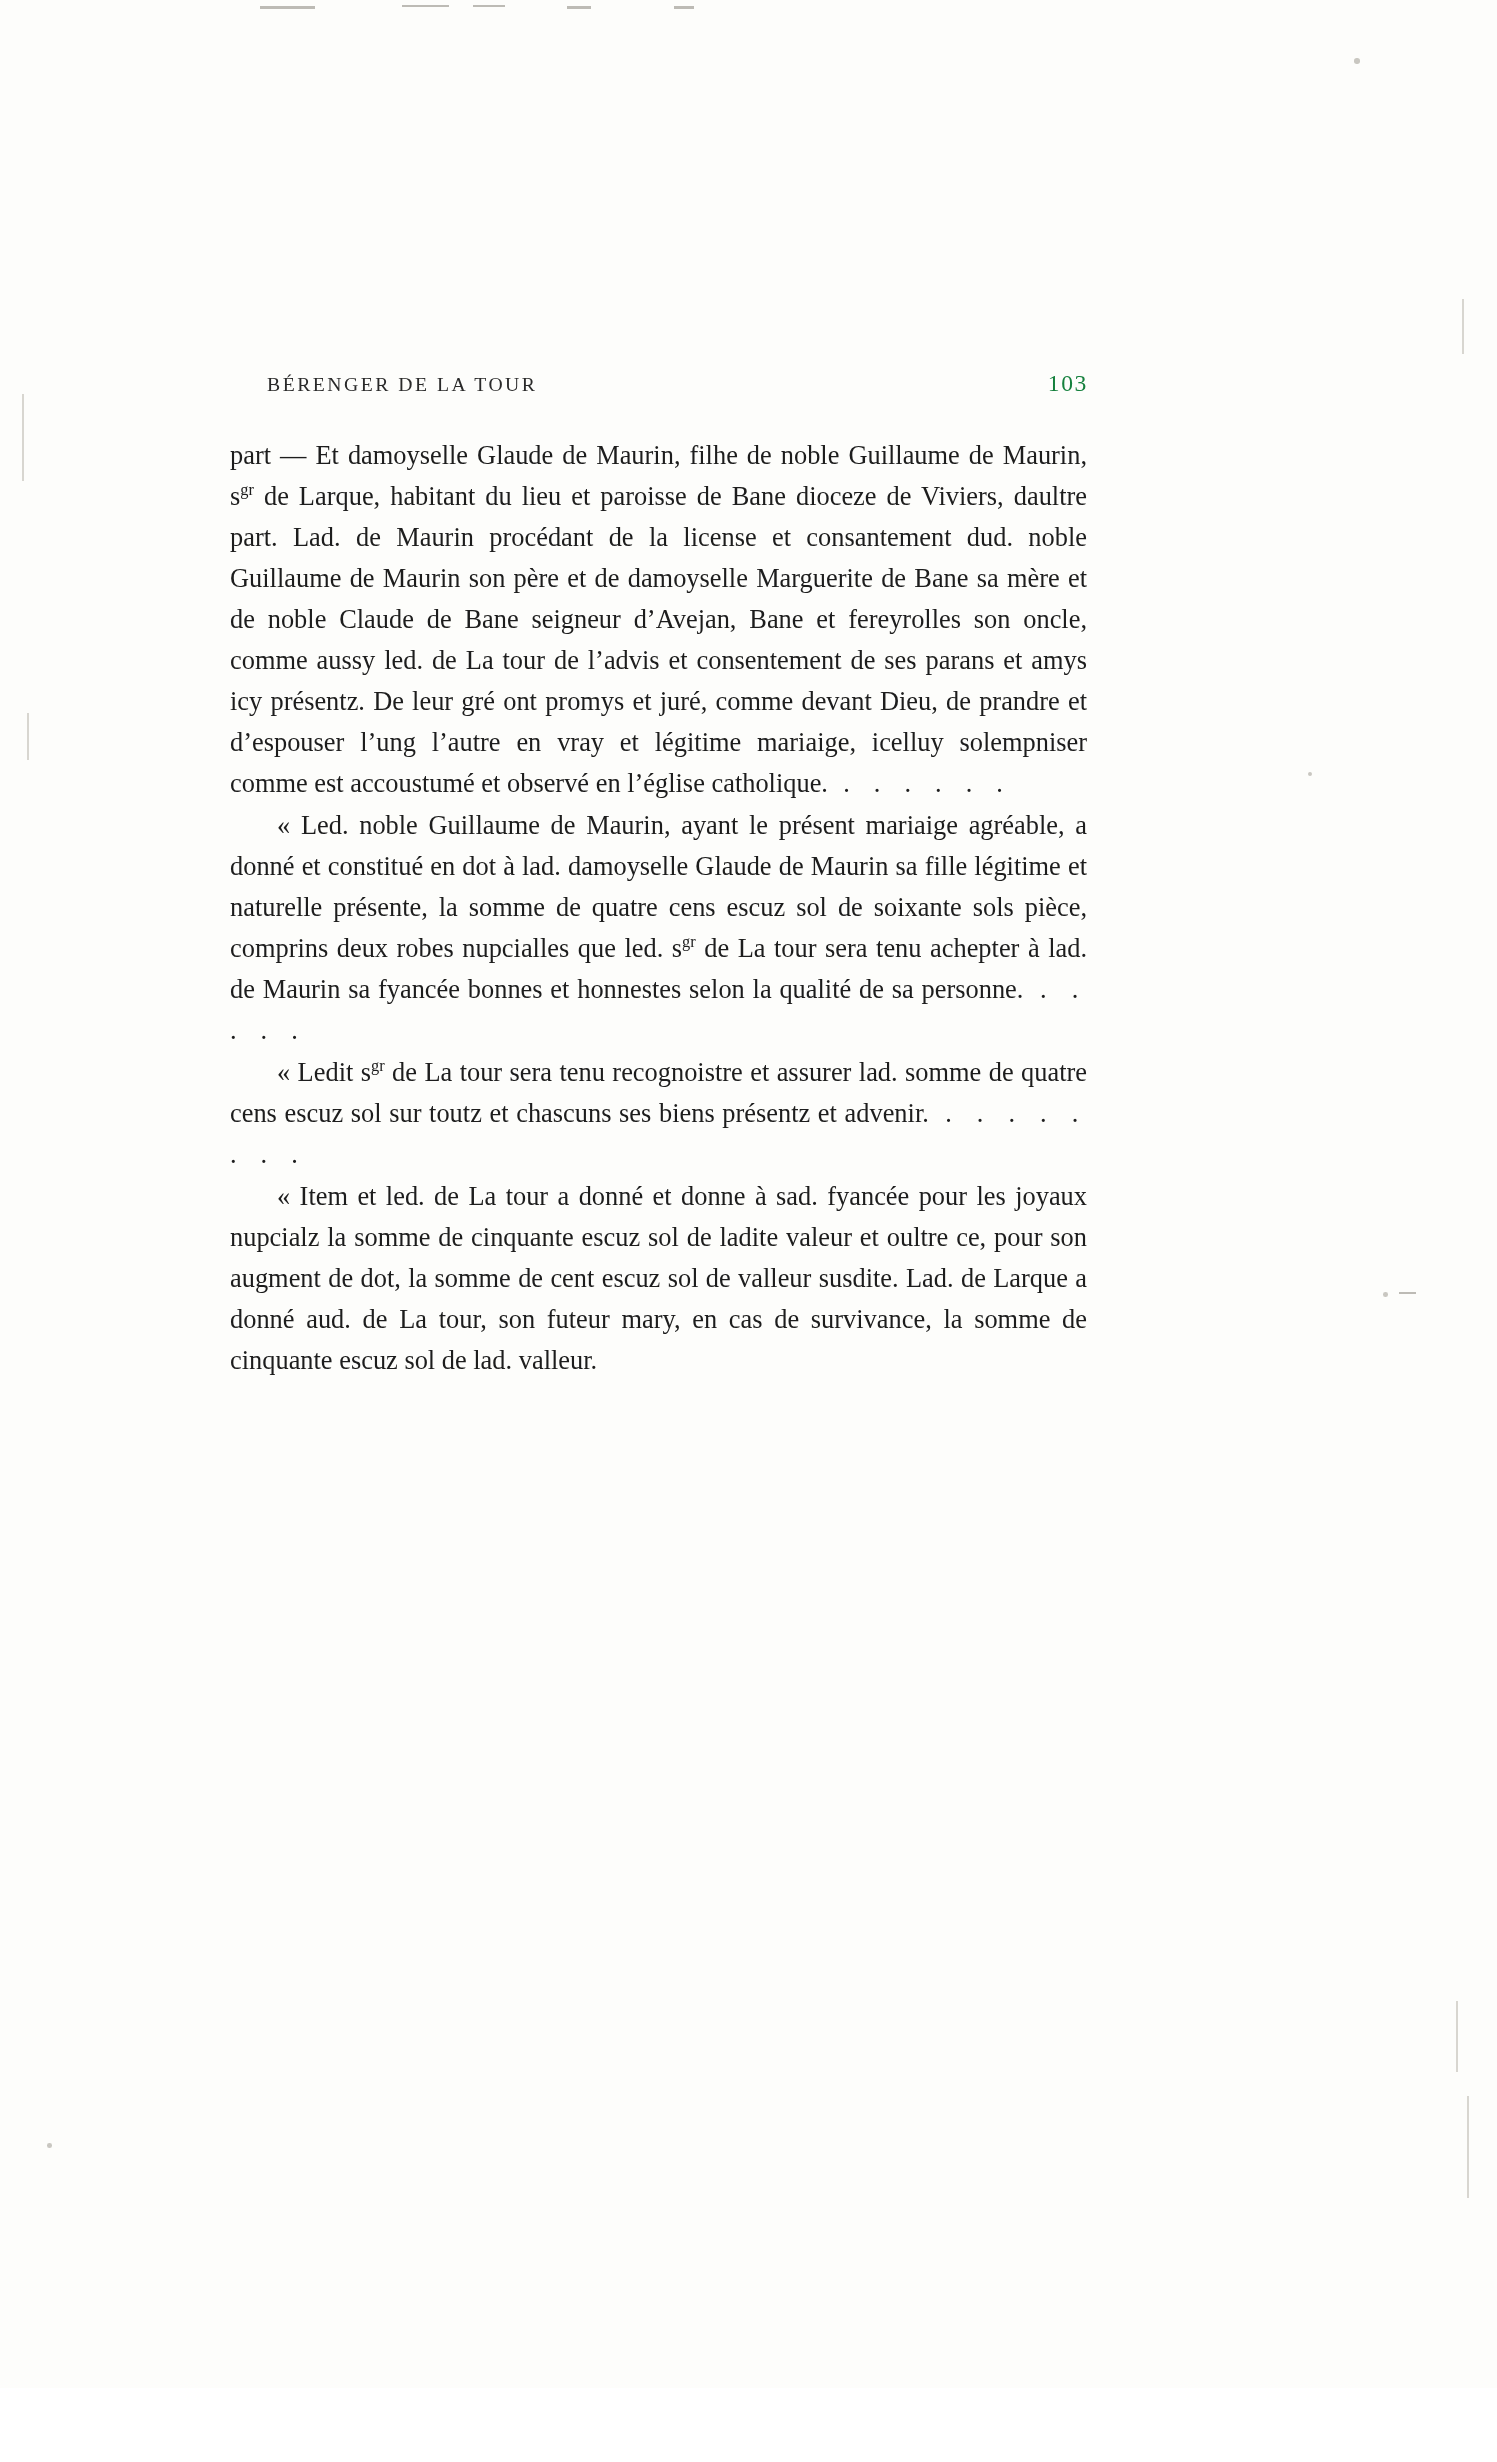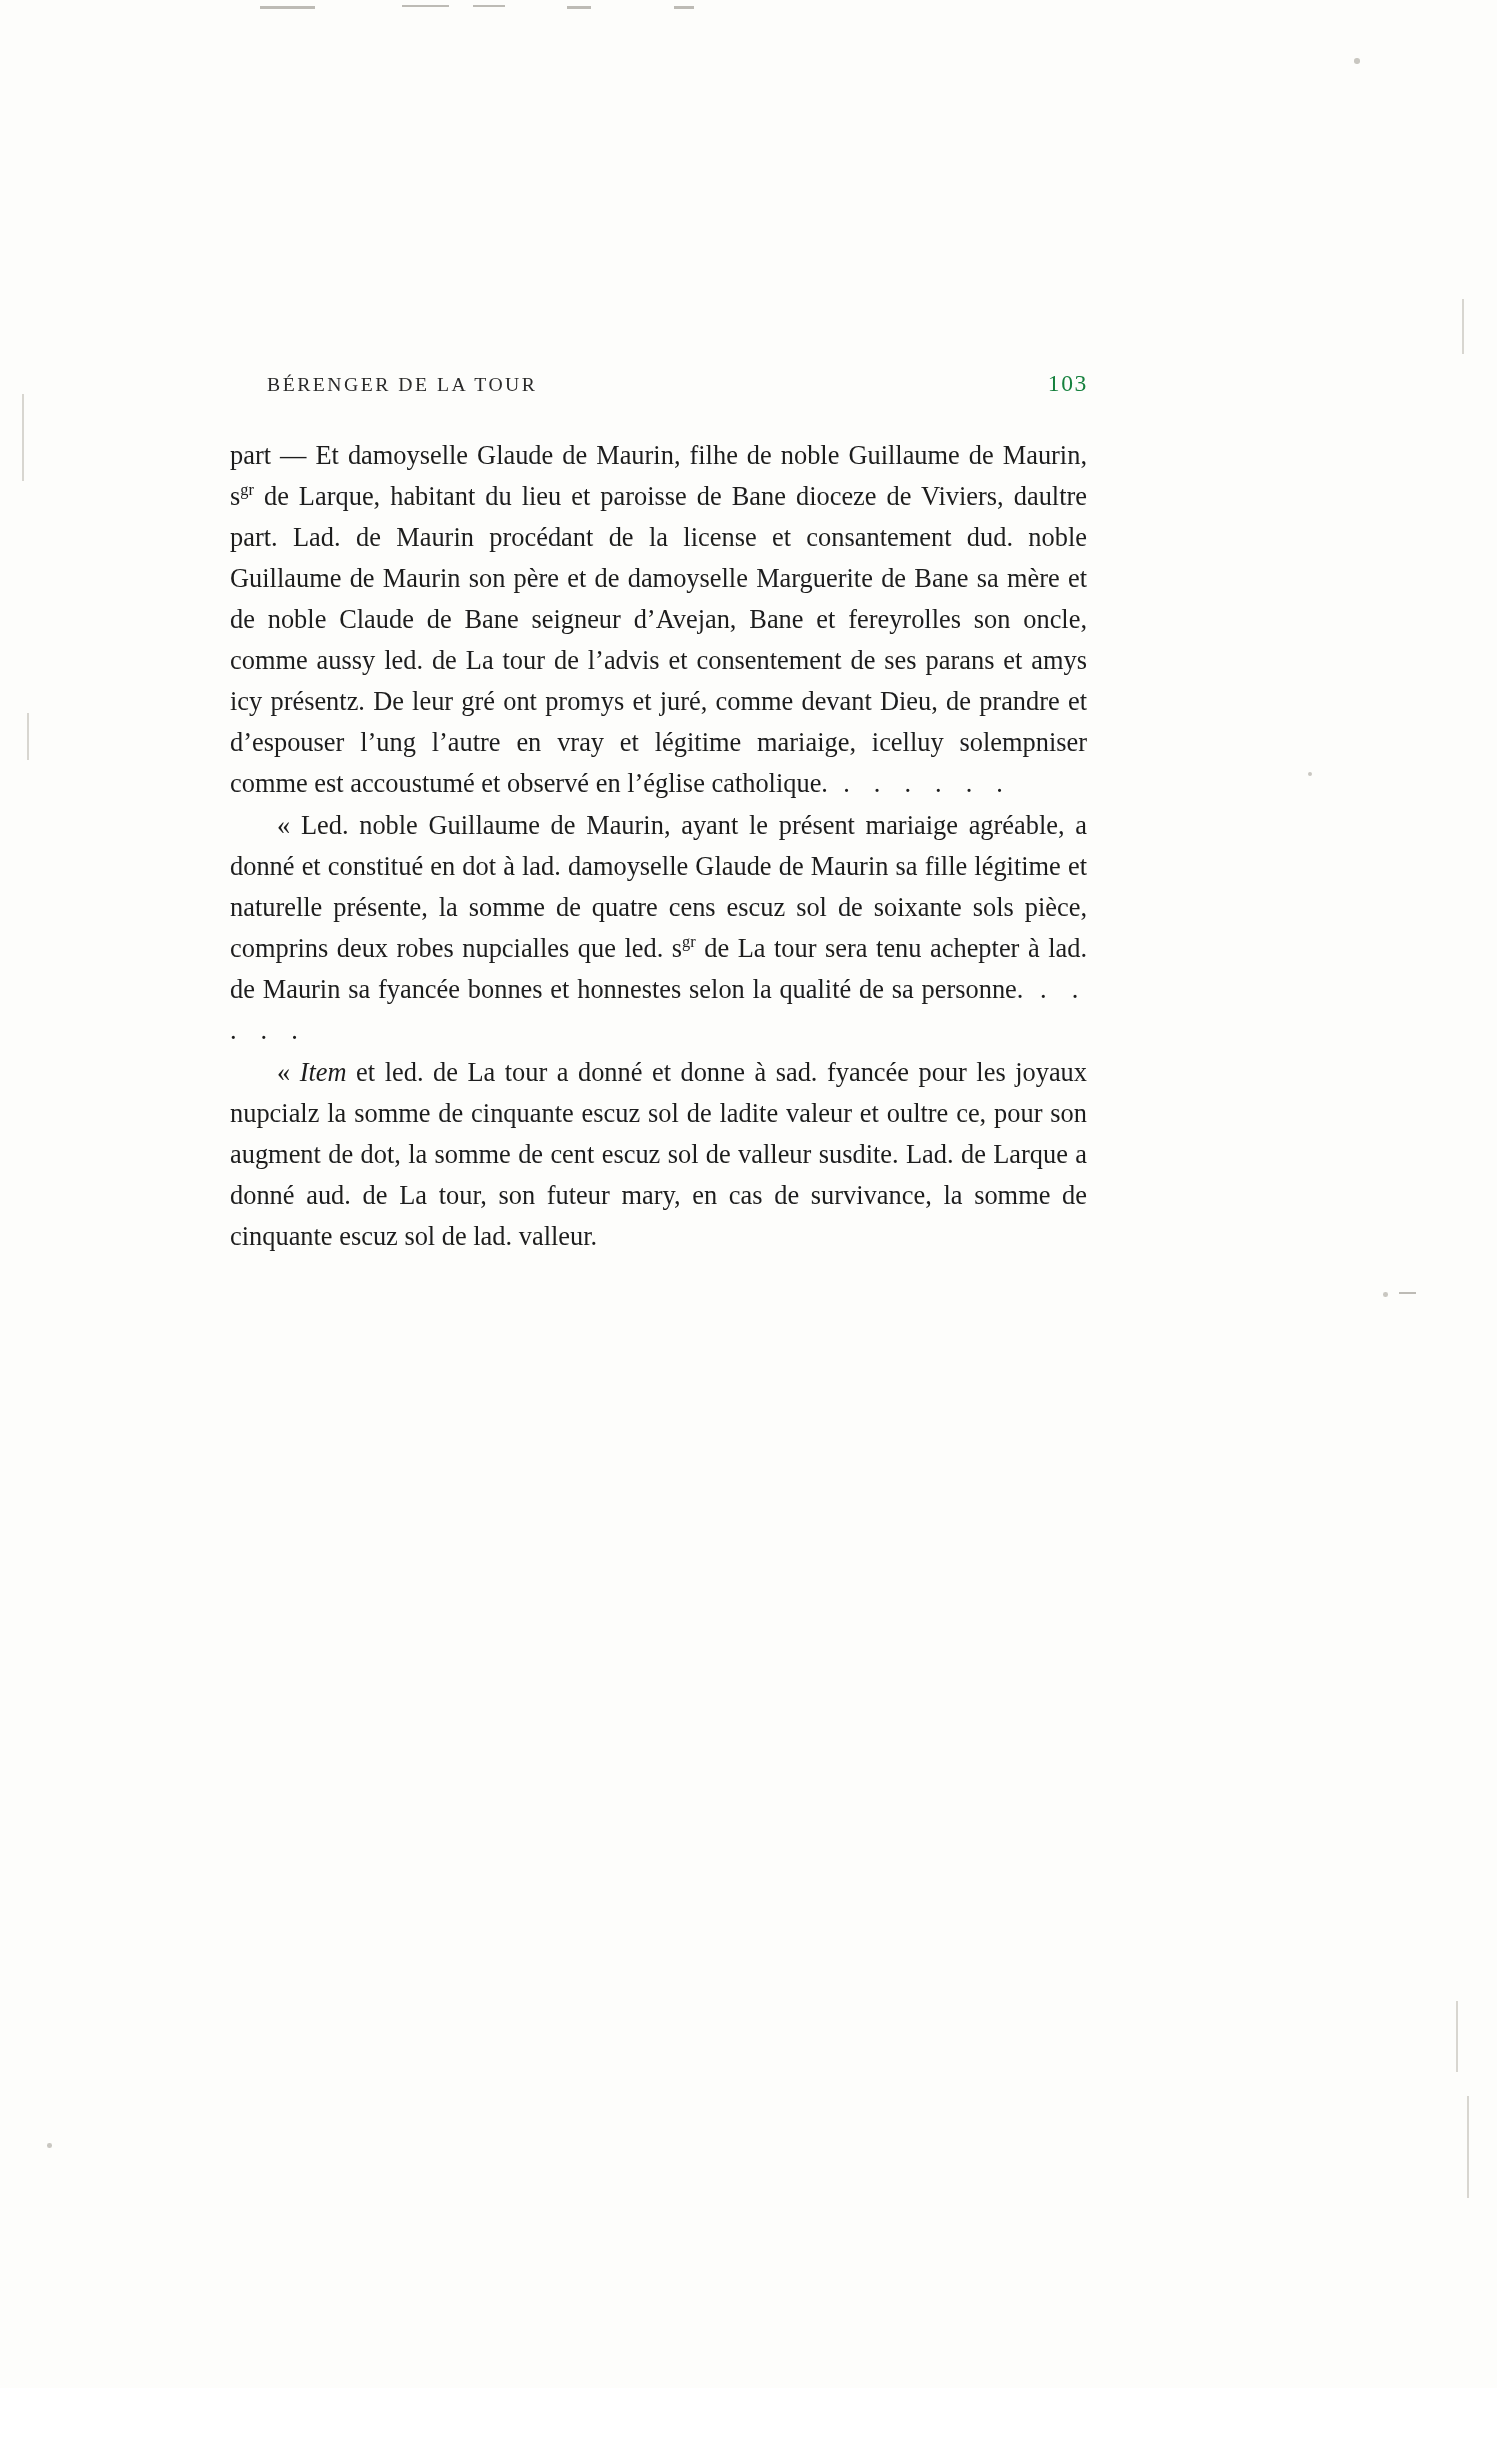--- a/index.html
+++ b/index.html
@@ -62,21 +62,20 @@
   }
   .p-indent {
     text-indent: 47px;
   }
   .sup {
     font-size: 0.62em;
     vertical-align: super;
     line-height: 0;
   }
   .ital {
-    font-style: italic;
   }
   .leader {
     letter-spacing: 8.7px;
   }
 
   
   .speck {
     position: absolute;
     background: #c9c7c1;
     border-radius: 50%;
@@ -115,18 +114,19 @@
   <div class="content">
 
     <div class="running-head">
       <span class="title">BÉRENGER DE LA TOUR</span>
       <span class="folio">103</span>
     </div>
 
     <div class="body-text">
       <p>part — Et damoyselle Glaude de Maurin, filhe de noble Guillaume de Maurin, s<span class="sup">gr</span> de Larque, habitant du lieu et paroisse de Bane dioceze de Viviers, daultre part. Lad. de Maurin procédant de la license et consantement dud. noble Guillaume de Maurin son père et de damoyselle Marguerite de Bane sa mère et de noble Claude de Bane seigneur d’Avejan, Bane et fereyrolles son oncle, comme aussy led. de La tour de l’advis et consentement de ses parans et amys icy présentz. De leur gré ont promys et juré, comme devant Dieu, de prandre et d’espouser l’ung l’autre en vray et légitime mariaige, icelluy solempniser comme est accoustumé et observé en l’église catholique.<span class="leader"> . . . . . .</span></p>
       <p class="p-indent">« Led. noble Guillaume de Maurin, ayant le présent mariaige agréable, a donné et constitué en dot à lad. damoyselle Glaude de Maurin sa fille légitime et naturelle présente, la somme de quatre cens escuz sol de soixante sols pièce, comprins deux robes nupcialles que led. s<span class="sup">gr</span> de La tour sera tenu achepter à lad. de Maurin sa fyancée bonnes et honnestes selon la qualité de sa personne.<span class="leader"> . . . . .</span></p>
+      <p class="p-indent">« Ledit s<span class="sup">gr</span> de La tour sera tenu recognoistre et assurer lad. somme de quatre cens escuz sol sur toutz et chascuns ses biens présentz et advenir.<span class="leader"> . . . . . . . .</span></p>
       <p class="p-indent">« <span class="ital">Item</span> et led. de La tour a donné et donne à sad. fyancée pour les joyaux nupcialz la somme de cinquante escuz sol de ladite valeur et oultre ce, pour son augment de dot, la somme de cent escuz sol de valleur susdite. Lad. de Larque a donné aud. de La tour, son futeur mary, en cas de survivance, la somme de cinquante escuz sol de lad. valleur.</p>
     </div>
 
   </div>
 </div>
 
 
 </body></html>

